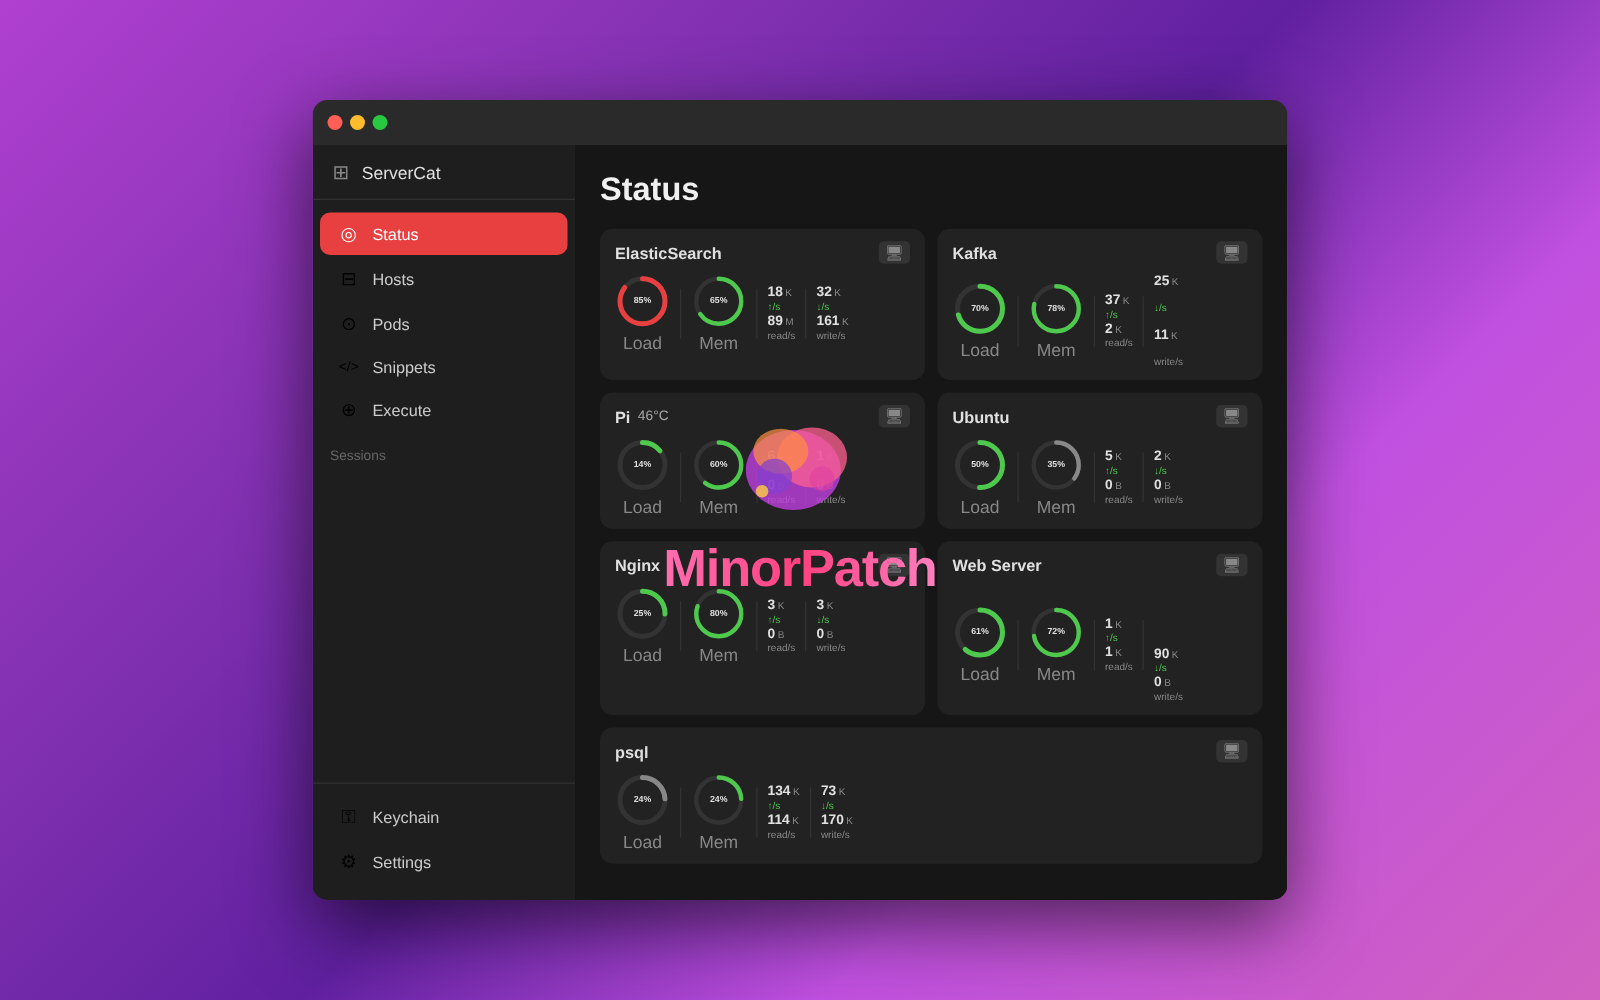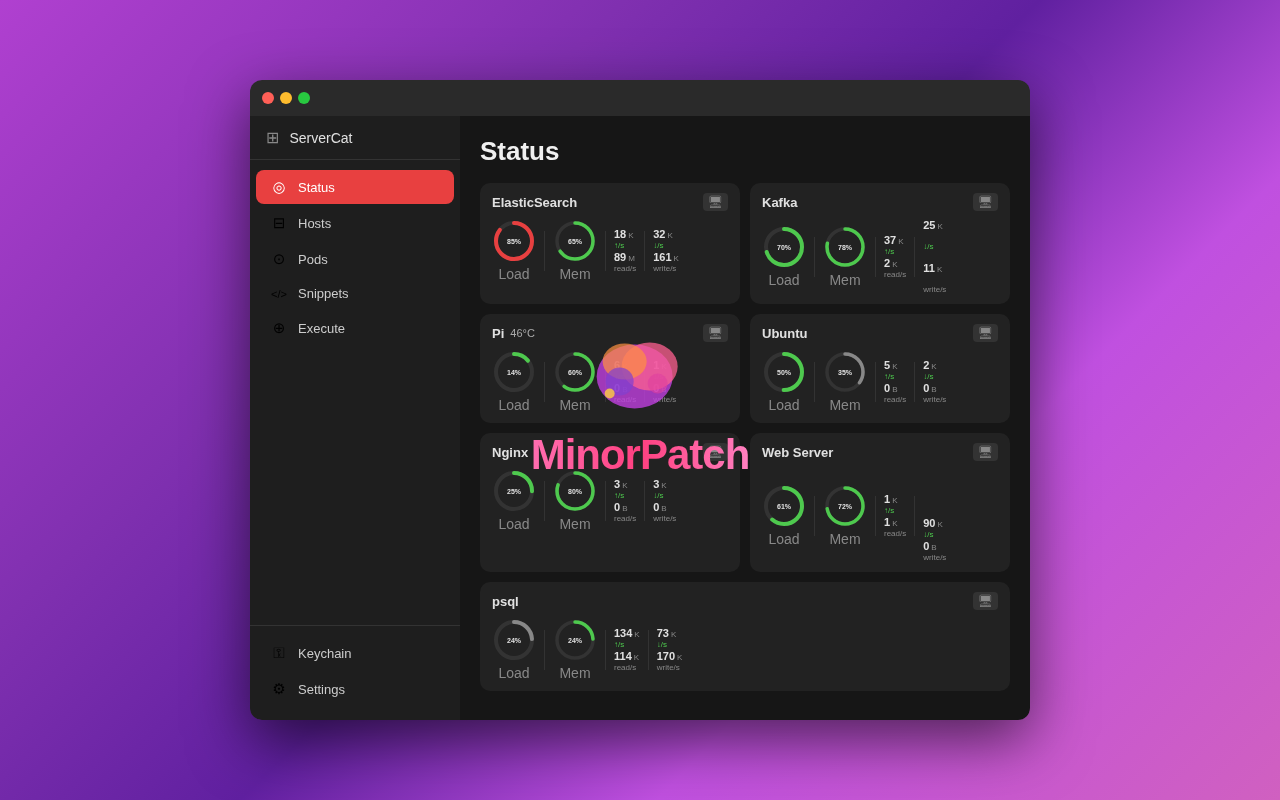--- a/index.html
+++ b/index.html
@@ -246,20 +246,21 @@
           <span class="nav-item-label">Pods</span>
         </div>
         <div class="nav-item">
           <span class="nav-item-icon" style="font-size:11px;">&lt;/&gt;</span>
           <span class="nav-item-label">Snippets</span>
         </div>
         <div class="nav-item">
           <span class="nav-item-icon">⊕</span>
           <span class="nav-item-label">Execute</span>
         </div>
+        <div class="sidebar-section-label">Sessions</div>
       </div>
       <div class="sidebar-bottom">
         <div class="nav-item">
           <span class="nav-item-icon">⚿</span>
           <span class="nav-item-label">Keychain</span>
         </div>
         <div class="nav-item">
           <span class="nav-item-icon">⚙</span>
           <span class="nav-item-label">Settings</span>
         </div>

